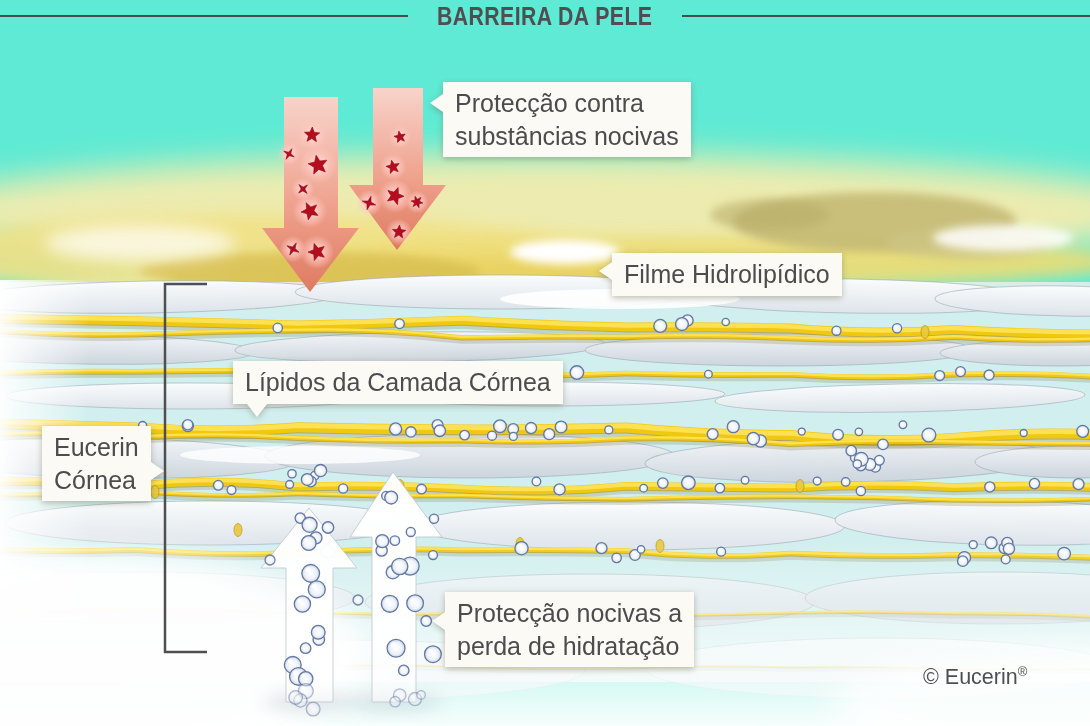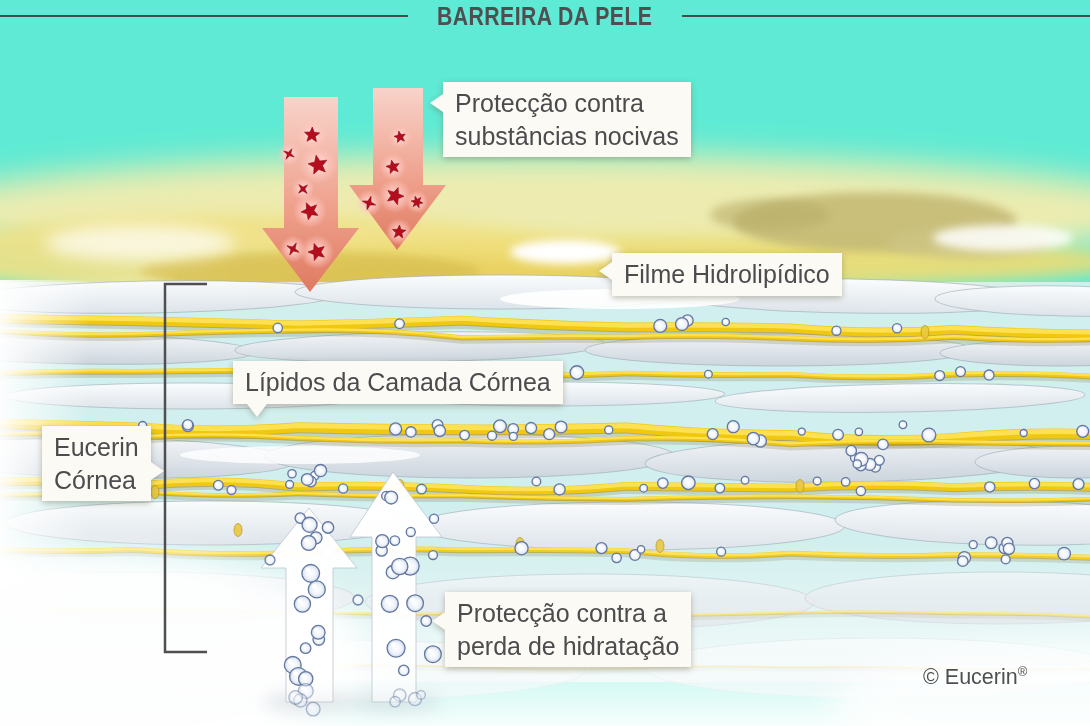--- a/index.html
+++ b/index.html
@@ -767,19 +767,19 @@
 substâncias nocivas</div>
 
   <div class="label p-left" id="lbl-film">Filme Hidrolipídico</div>
 
   <div class="label p-down" id="lbl-lipids">Lípidos da Camada Córnea</div>
 
 
   <div class="label p-right" id="lbl-layer">Eucerin
 Córnea</div>
 
-  <div class="label p-left" id="lbl-moisture">Protecção contra a
+  <div class="label p-left" id="lbl-moisture">Protecção nocivas a
 perda de hidratação</div>
 
   <div class="copyright">
     <span>© Eucerin</span><span class="reg">®</span>
   </div>
 </div>
 
 </body></html>

